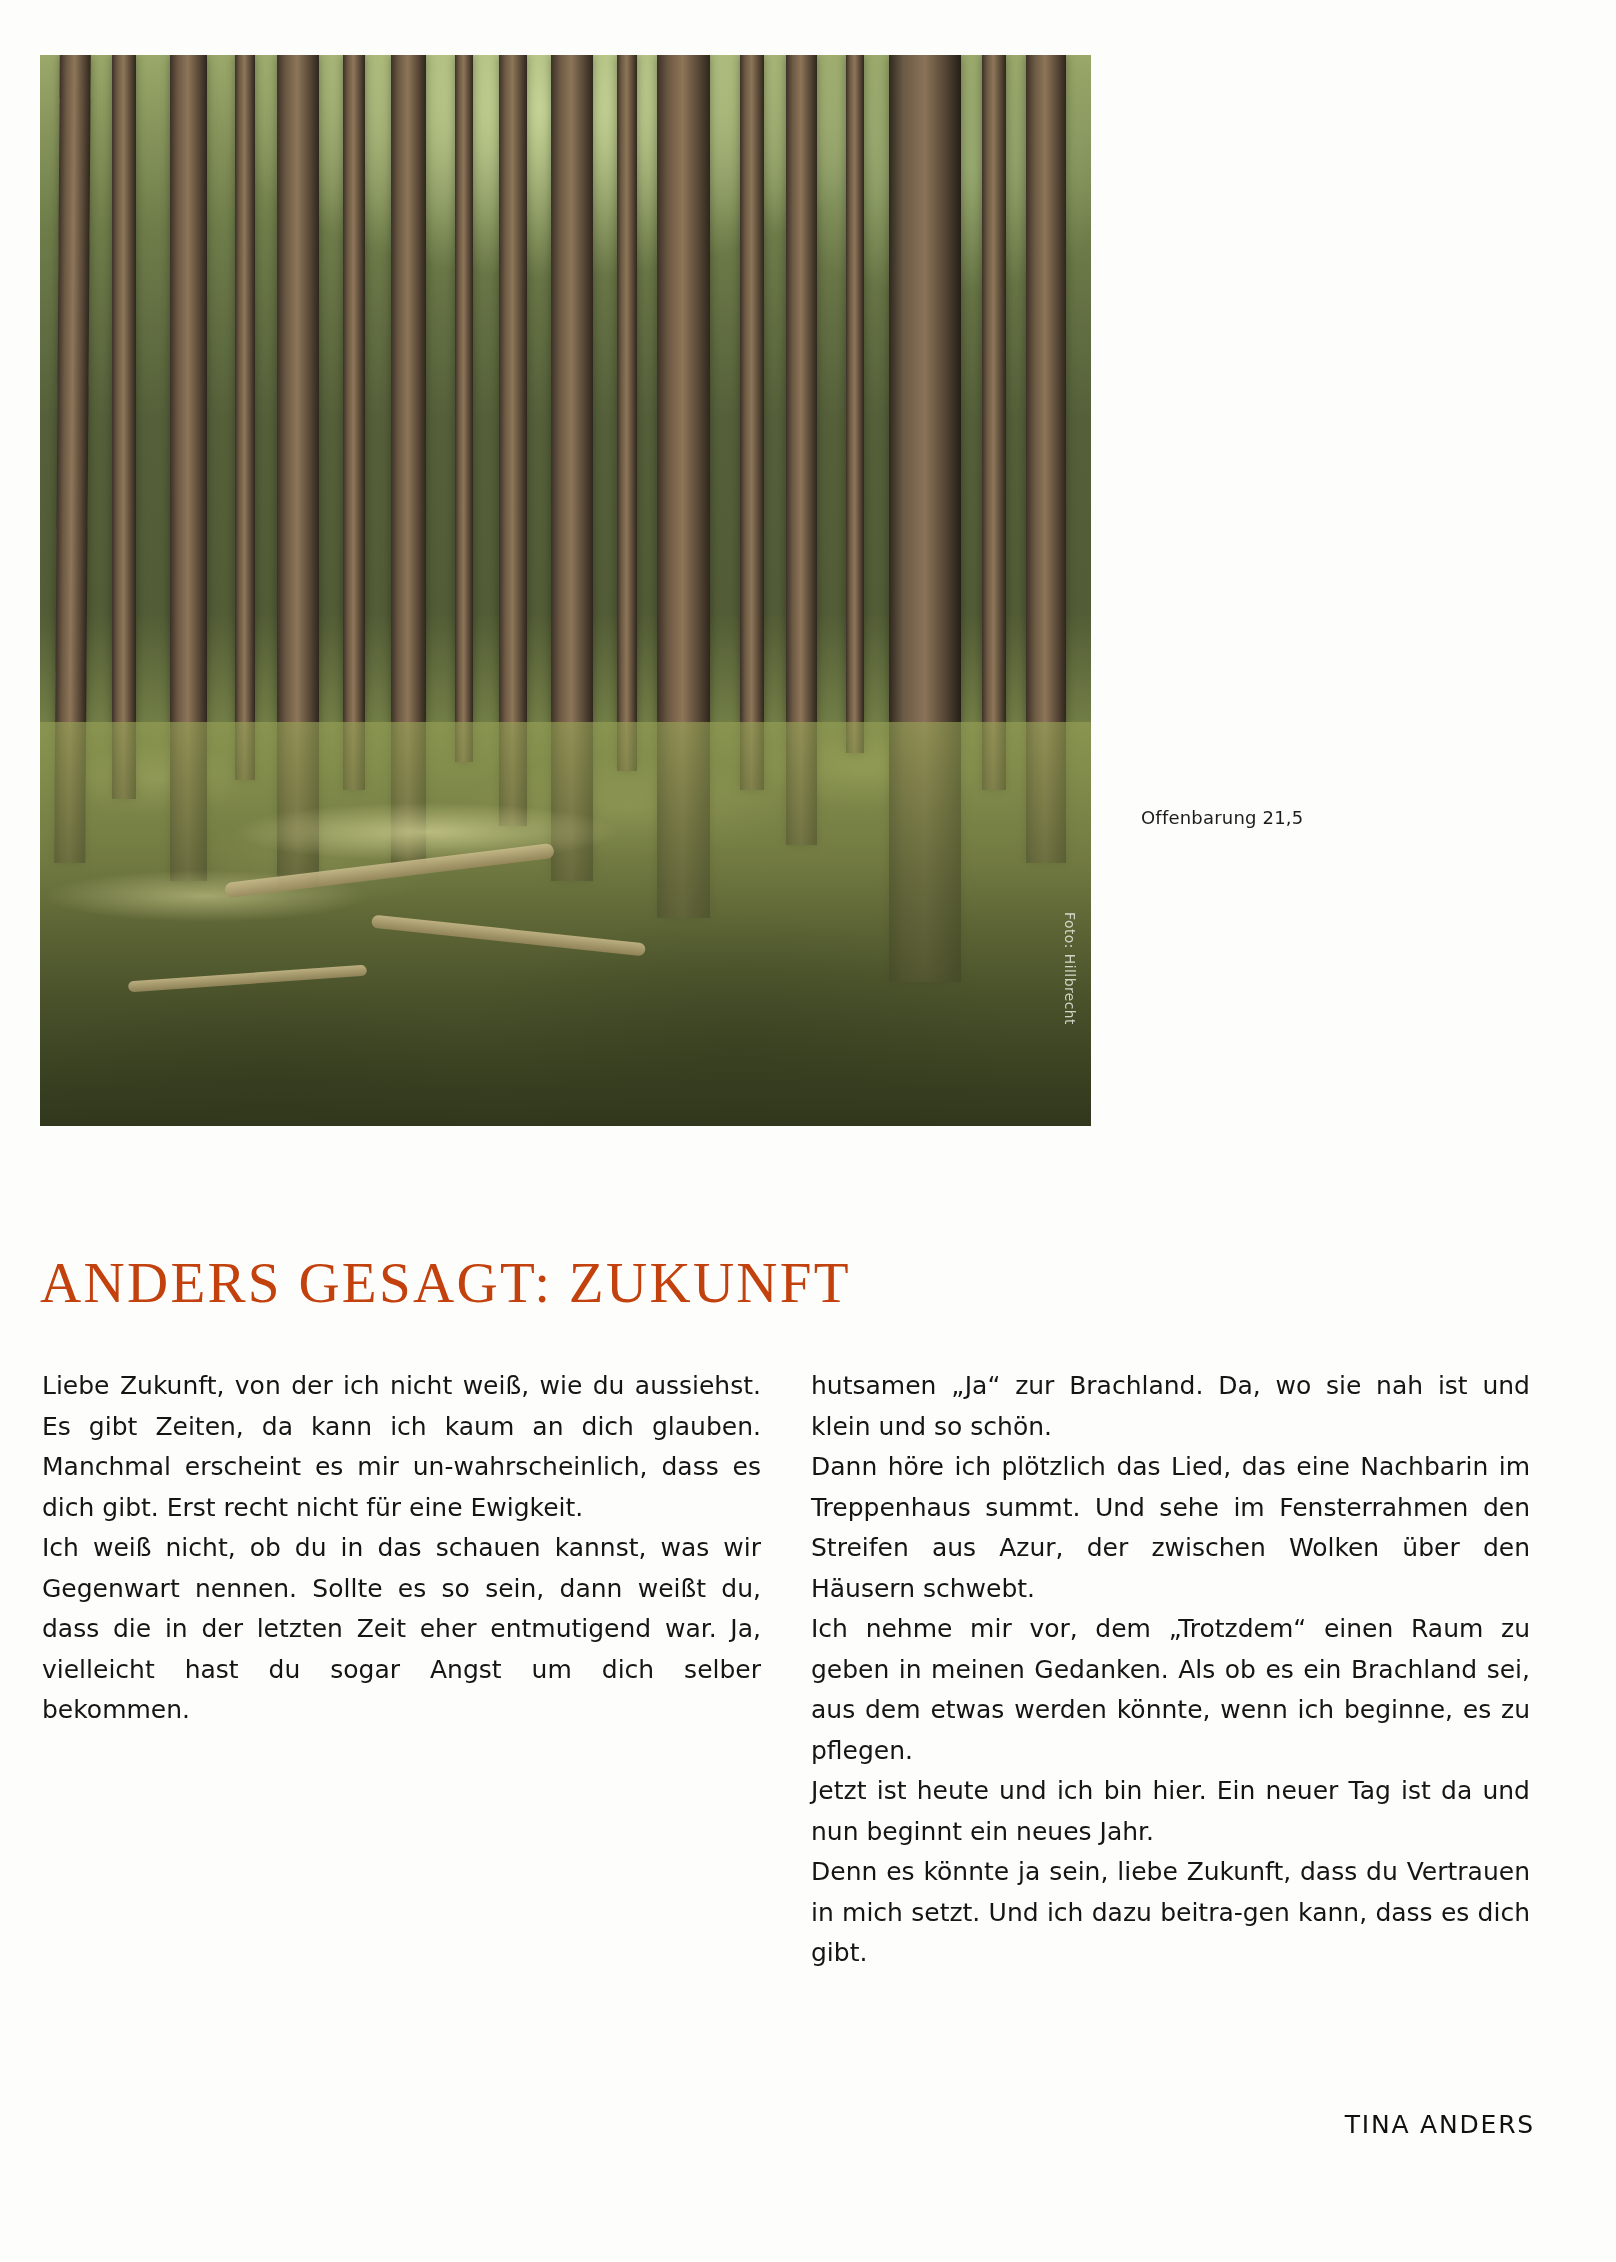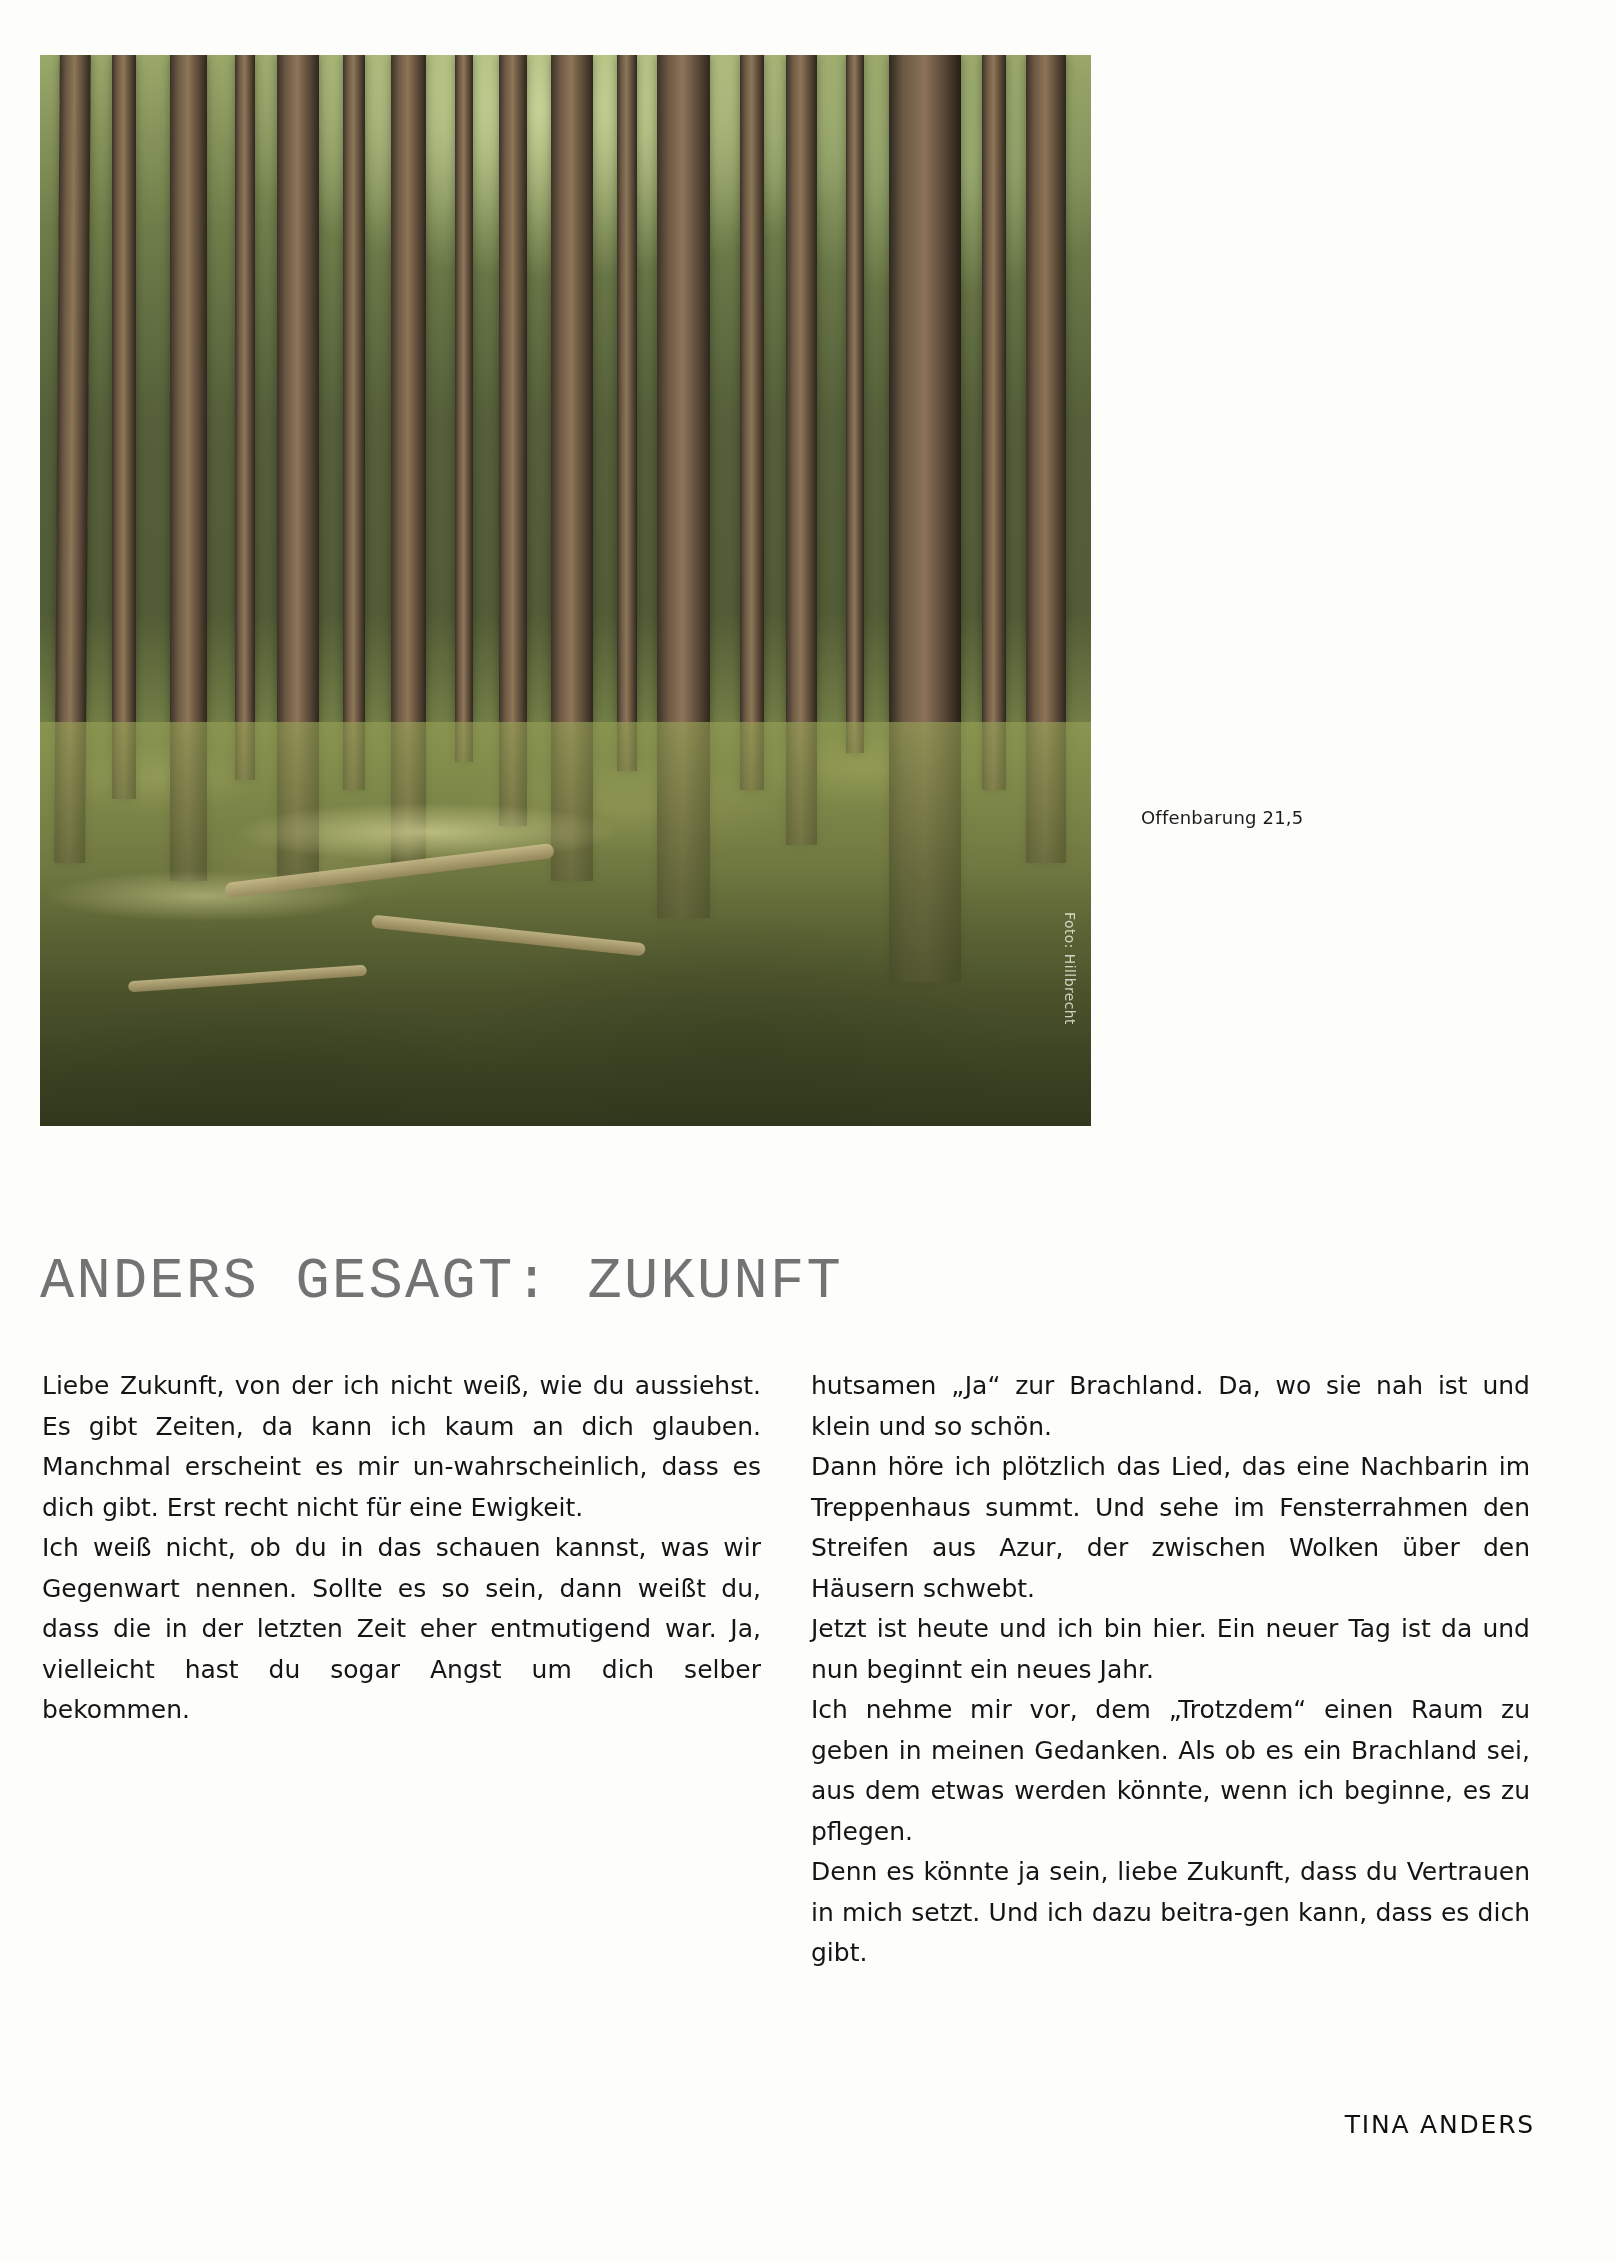--- a/index.html
+++ b/index.html
@@ -104,22 +104,22 @@
   }
 
   
   .headline {
     position: absolute;
     left: 40px;
     top: 1212px;
     font-size: 57px;
     letter-spacing: 2.3px;
     font-weight: 400;
-    color: #737373;
-    font-family: Liberation Mono, monospace;
+    color: #c2410c;
+    font-family: Liberation Serif, serif;
     white-space: nowrap;
   }
 
   
   .columns {
     position: absolute;
     left: 42px;
     top: 1366px;
     width: 1488px;
     display: flex;
@@ -192,22 +192,22 @@
   <h1 class="headline">ANDERS GESAGT: ZUKUNFT</h1>
 
   <div class="columns">
     <div class="col">
       <p>Liebe Zukunft, von der ich nicht weiß, wie du aussiehst. Es gibt Zeiten, da kann ich kaum an dich glauben. Manchmal erscheint es mir un-wahrscheinlich, dass es dich gibt. Erst recht nicht für eine Ewigkeit.</p>
       <p>Ich weiß nicht, ob du in das schauen kannst, was wir Gegenwart nennen. Sollte es so sein, dann weißt du, dass die in der letzten Zeit eher entmutigend war. Ja, vielleicht hast du sogar Angst um dich selber bekommen.</p>
     </div>
     <div class="col">
       <p>hutsamen „Ja“ zur Brachland. Da, wo sie nah ist und klein und so schön.</p>
       <p>Dann höre ich plötzlich das Lied, das eine Nachbarin im Treppenhaus summt. Und sehe im Fensterrahmen den Streifen aus Azur, der zwischen Wolken über den Häusern schwebt.</p>
+      <p>Ich nehme mir vor, dem „Trotzdem“ einen Raum zu geben in meinen Gedanken. Als ob es ein Brachland sei, aus dem etwas werden könnte, wenn ich beginne, es zu pflegen.</p>
       <p>Jetzt ist heute und ich bin hier. Ein neuer Tag ist da und nun beginnt ein neues Jahr.</p>
-      <p>Ich nehme mir vor, dem „Trotzdem“ einen Raum zu geben in meinen Gedanken. Als ob es ein Brachland sei, aus dem etwas werden könnte, wenn ich beginne, es zu pflegen.</p>
       <p>Denn es könnte ja sein, liebe Zukunft, dass du Vertrauen in mich setzt. Und ich dazu beitra-gen kann, dass es dich gibt.</p>
     </div>
   </div>
 
   <div class="signature">TINA ANDERS</div>
 
 </div>
 
 
 </body></html>

